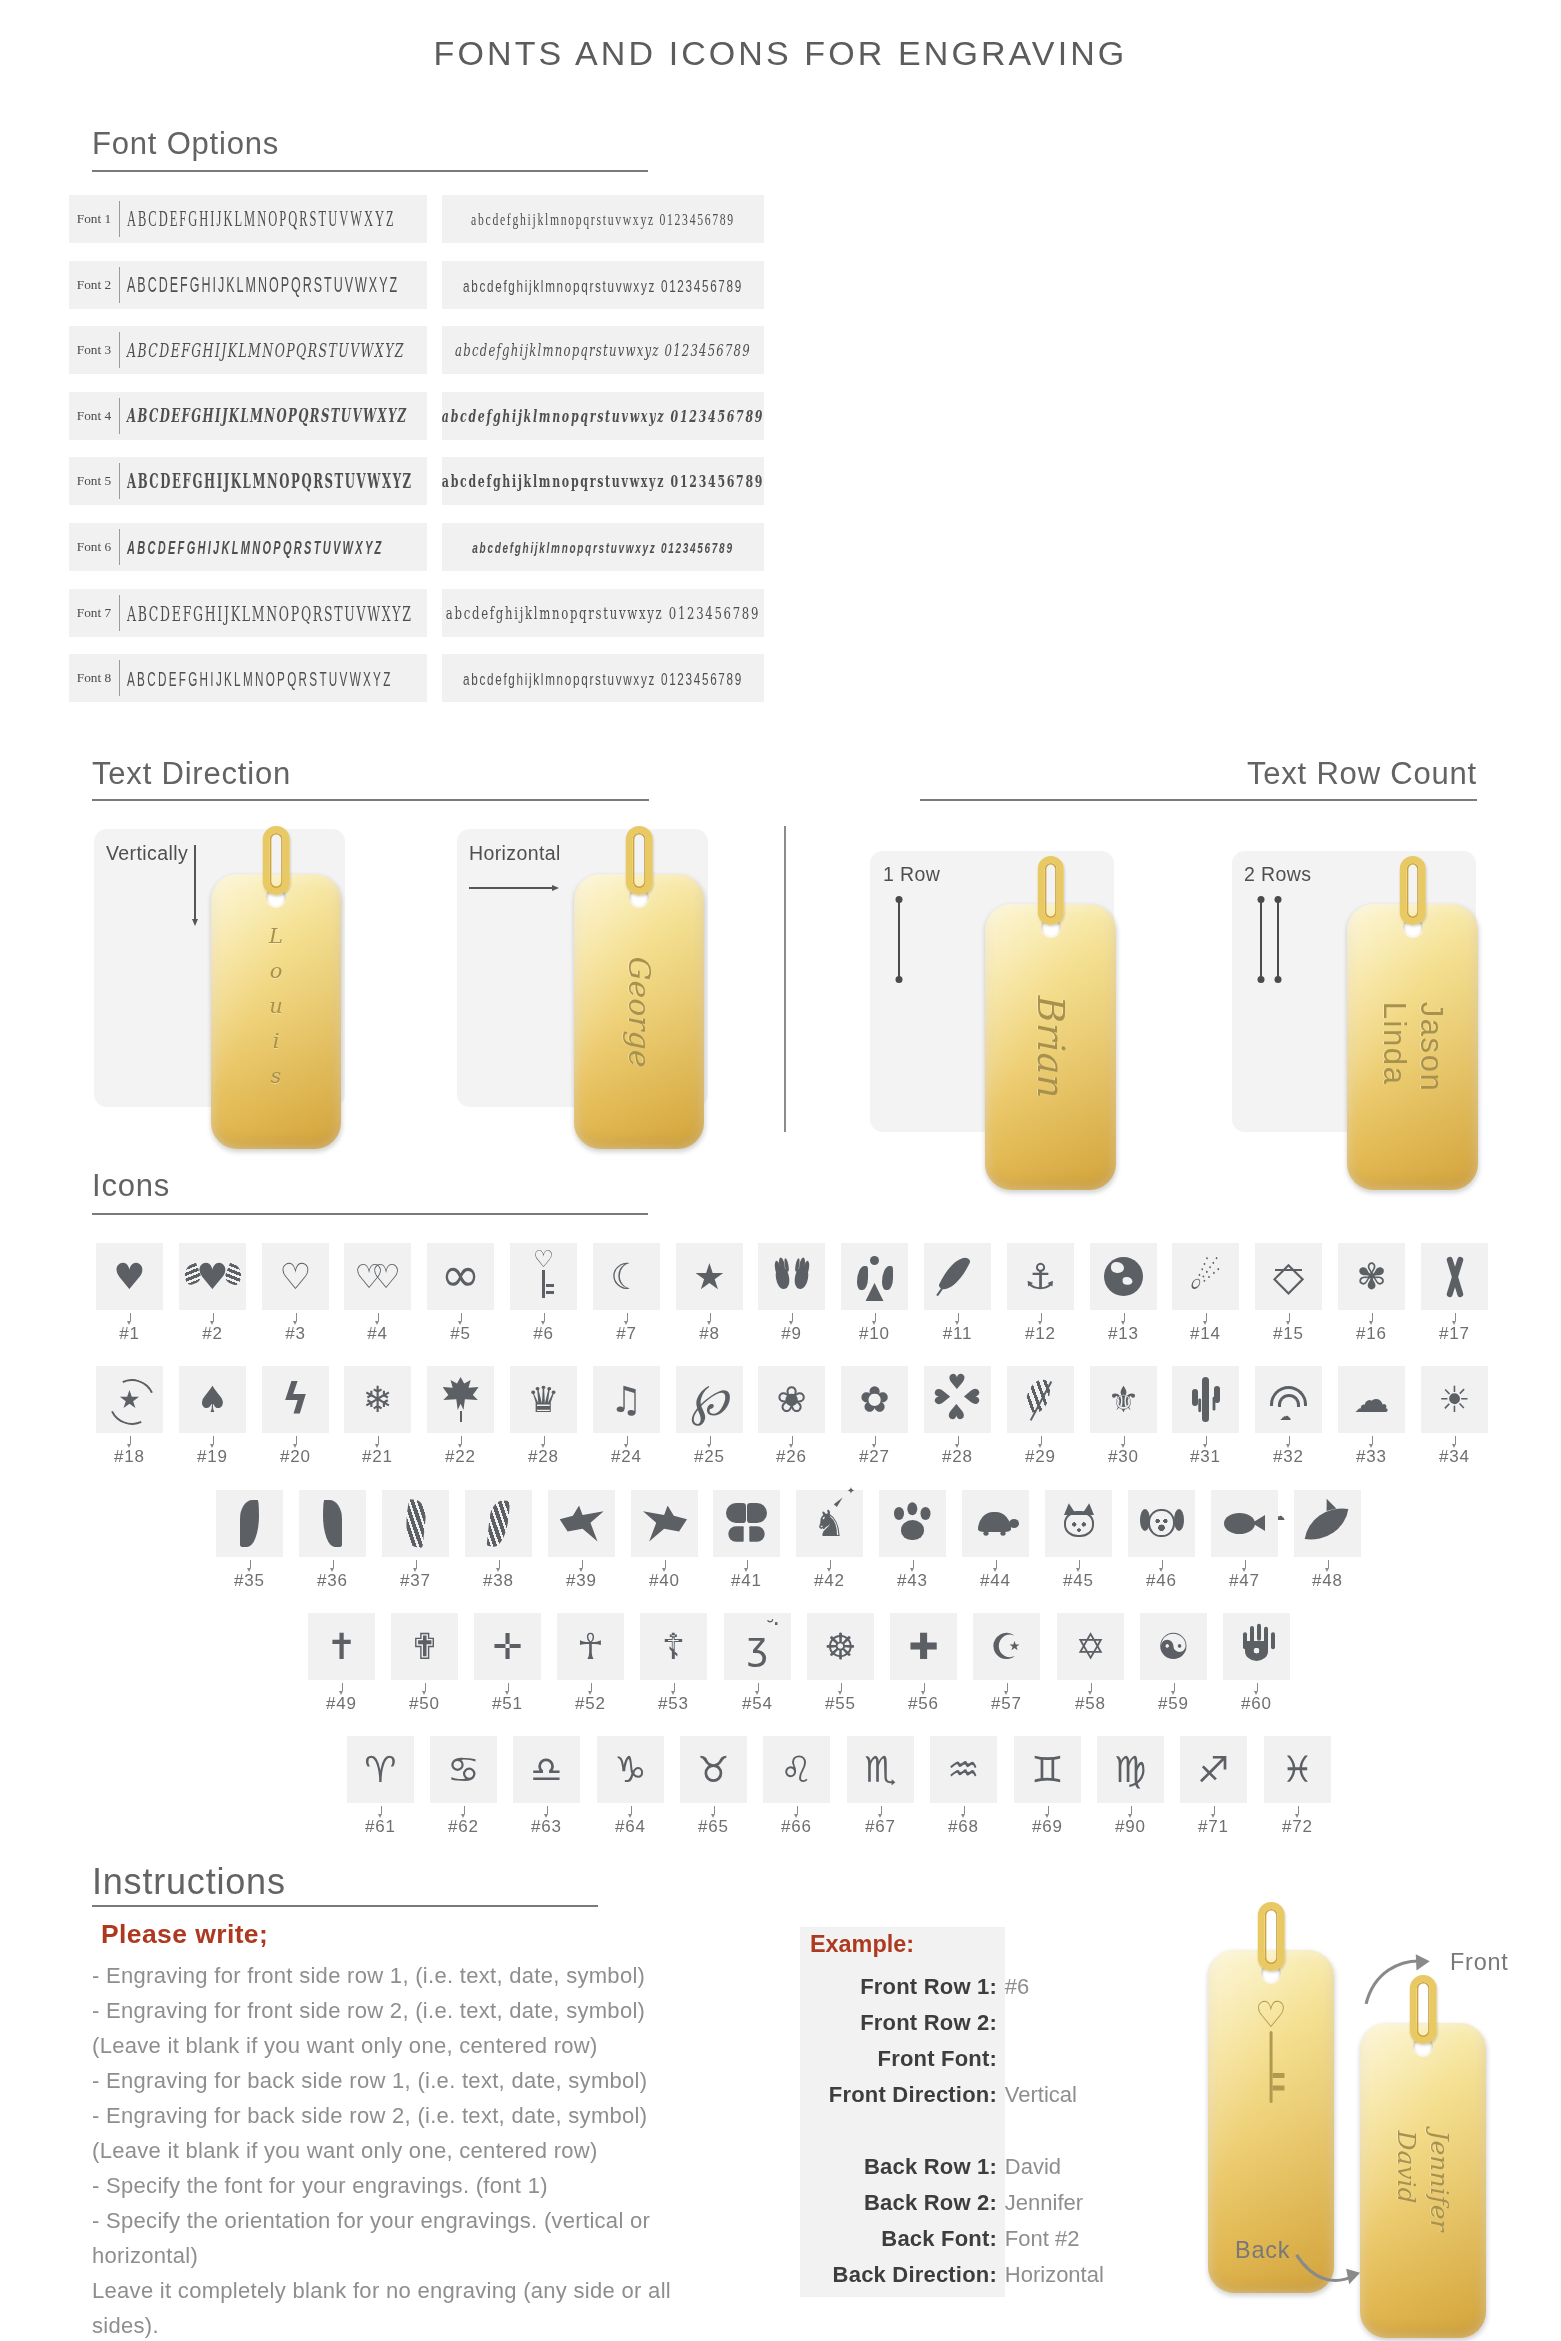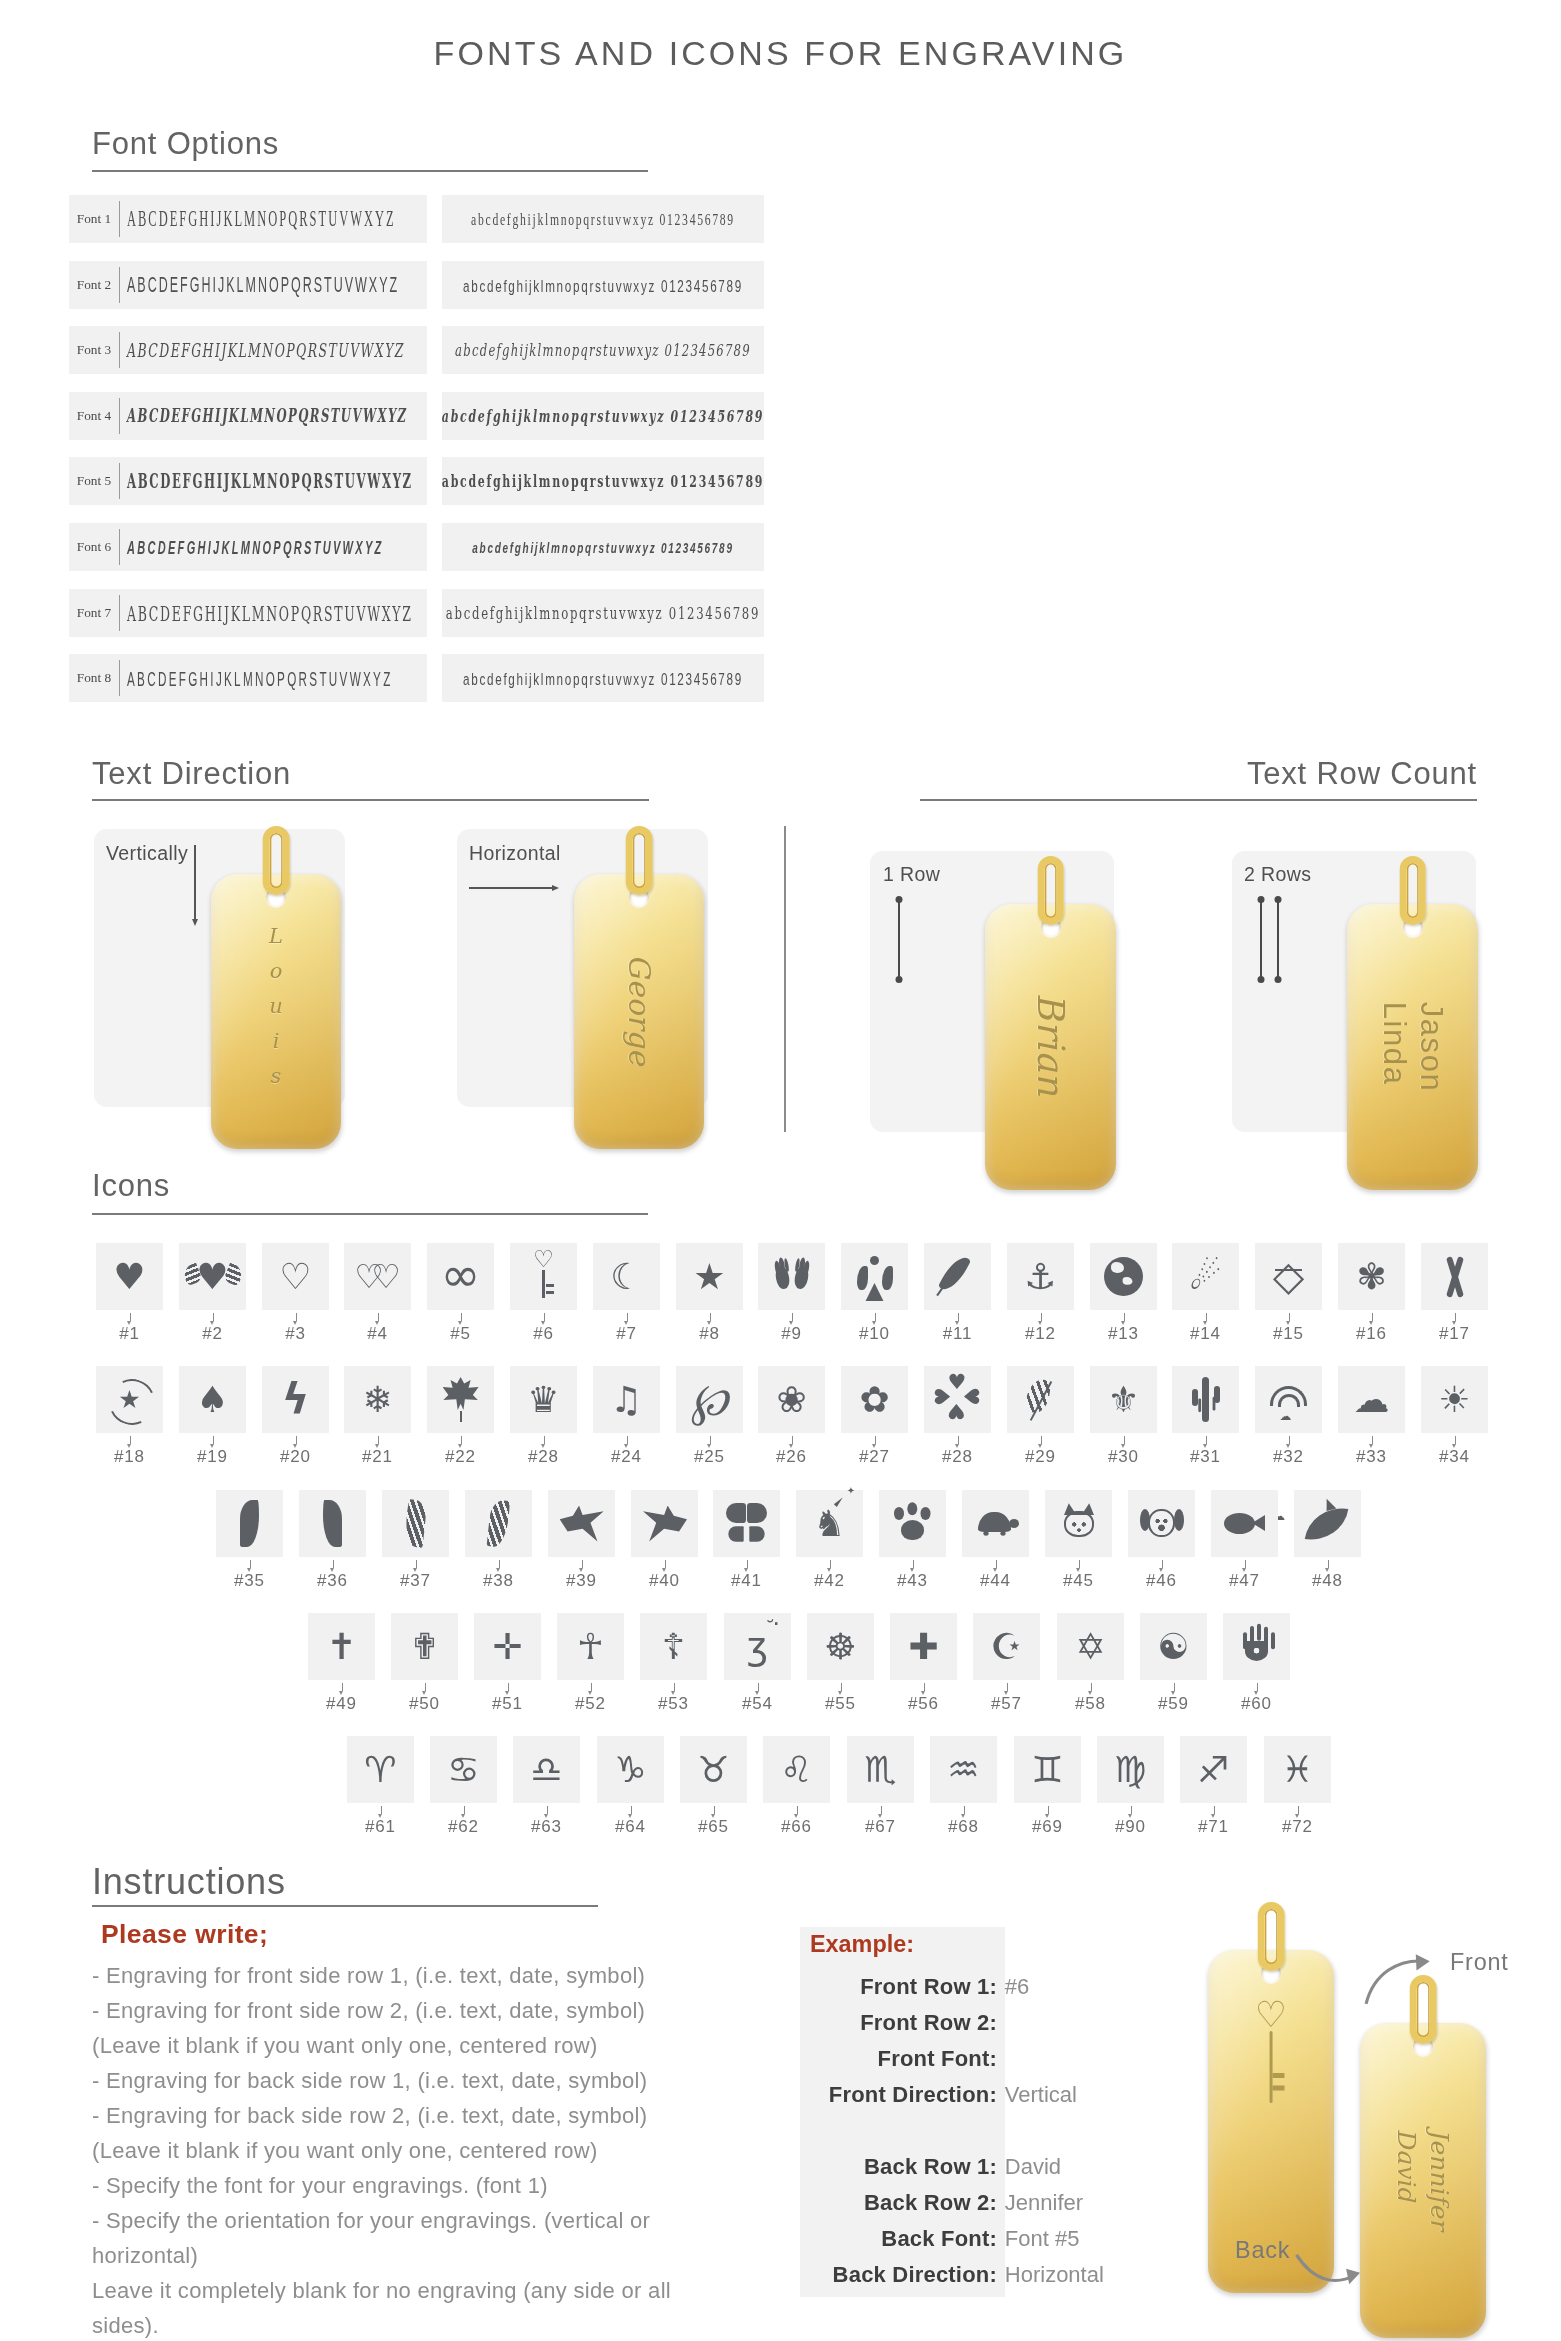--- a/index.html
+++ b/index.html
@@ -914,21 +914,21 @@
       <div class="exrow">
         <span class="exlabel">Back Row 1:</span>
         <span class="exval">David</span>
       </div>
       <div class="exrow">
         <span class="exlabel">Back Row 2:</span>
         <span class="exval">Jennifer</span>
       </div>
       <div class="exrow">
         <span class="exlabel">Back Font:</span>
-        <span class="exval">Font #5</span>
+        <span class="exval">Font #2</span>
       </div>
       <div class="exrow">
         <span class="exlabel">Back Direction:</span>
         <span class="exval">Horizontal</span>
       </div>
     </div>
 
   <div class="tag" style="left:1208px;top:1950px;width:126px;height:343px;">
     <div class="hole"></div>
     <div class="keyeng">

